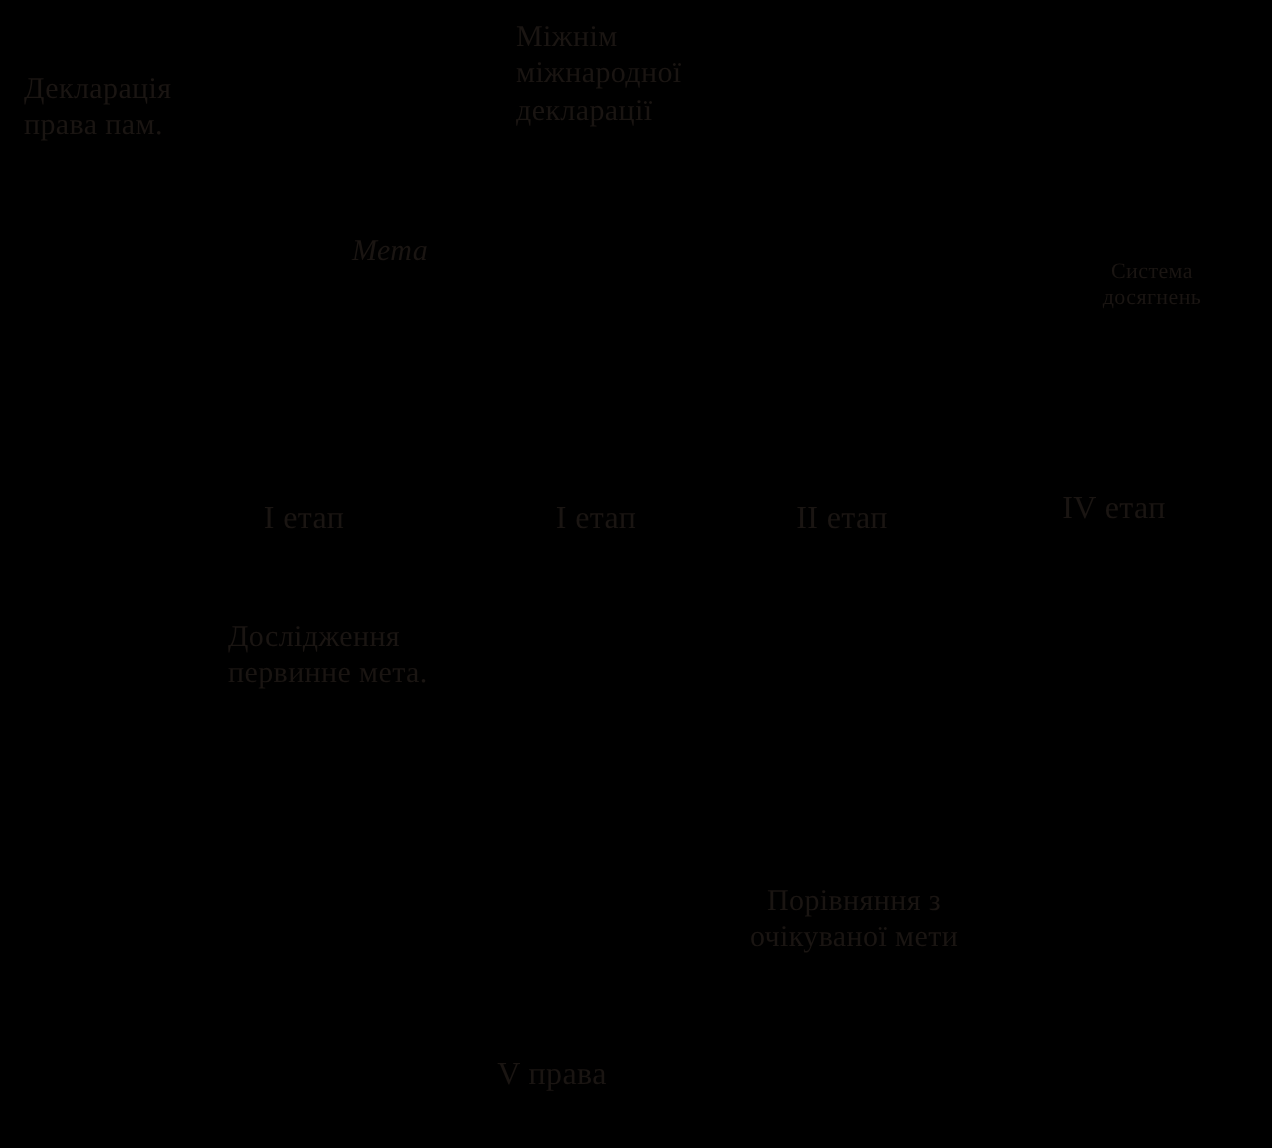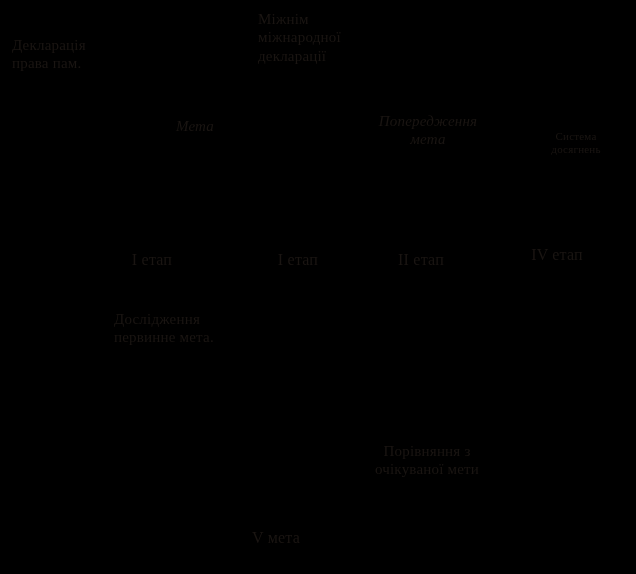--- a/index.html
+++ b/index.html
@@ -31,26 +31,24 @@
 </head>
 <body>
 
 <div id="canvas">
     <div class="lbl left" style="left: 258px; top: 10px; width: 140px; font-size: 15px;">Міжнім
 міжнародної
 декларації</div>
     <div class="lbl left" style="left: 12px; top: 36px; width: 120px; font-size: 15px;">Декларація
 права пам.</div>
     <div class="lbl italic center" style="left: 140px; top: 117px; width: 110px; font-size: 15px;">Мета</div>
-    <div class="lbl italic center" style="left: 348px; top: 112px; width: 160px; font-size: 15px;">Попередження
-мета</div>
     <div class="lbl center" style="left: 518px; top: 130px; width: 116px; font-size: 11px;">Система
 досягнень</div>
     <div class="lbl center" style="left: 112px; top: 250px; width: 80px; font-size: 16px;">I етап</div>
     <div class="lbl center" style="left: 258px; top: 250px; width: 80px; font-size: 16px;">I етап</div>
     <div class="lbl center" style="left: 378px; top: 250px; width: 86px; font-size: 16px;">II етап</div>
     <div class="lbl left" style="left: 114px; top: 310px; width: 170px; font-size: 15px;">Дослідження
 первинне мета.</div>
     <div class="lbl center" style="left: 512px; top: 245px; width: 90px; font-size: 16px;">IV етап</div>
     <div class="lbl center" style="left: 342px; top: 442px; width: 170px; font-size: 15px;">Порівняння з
 очікуваної мети</div>
-    <div class="lbl center" style="left: 228px; top: 528px; width: 96px; font-size: 16px;">V мета</div>
+    <div class="lbl center" style="left: 228px; top: 528px; width: 96px; font-size: 16px;">V права</div>
   </div>
 
 </body></html>

